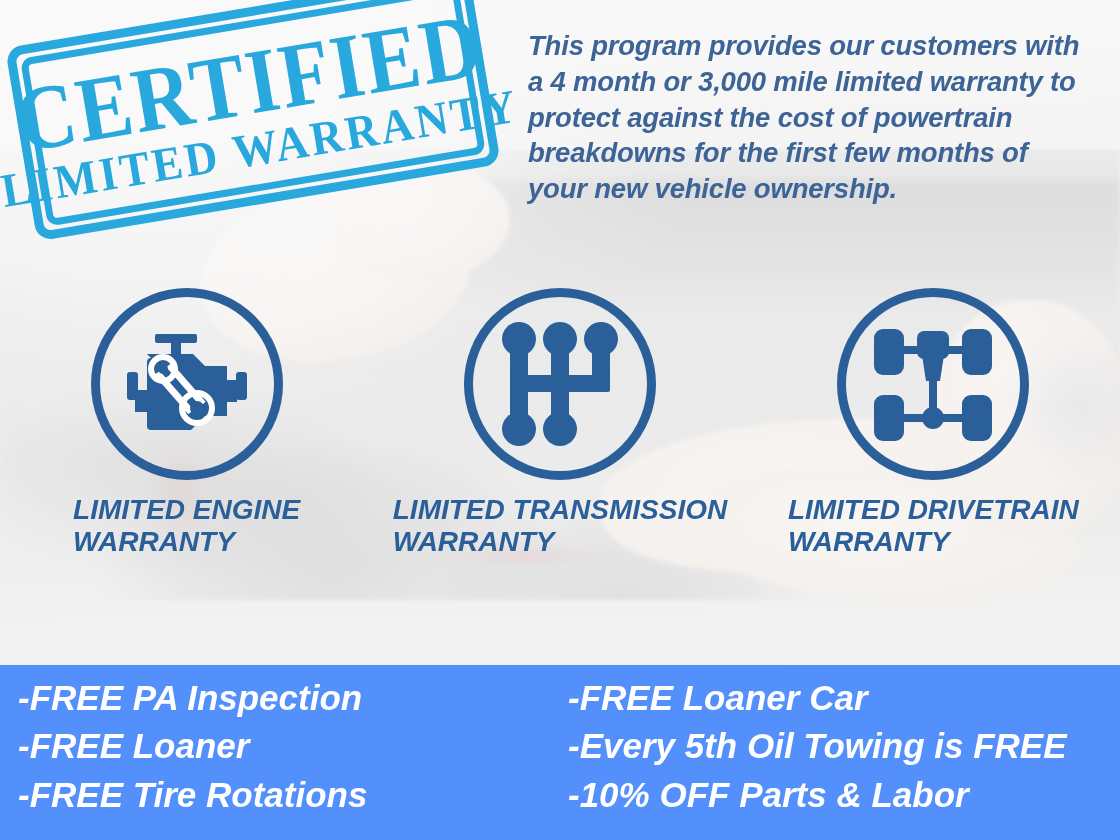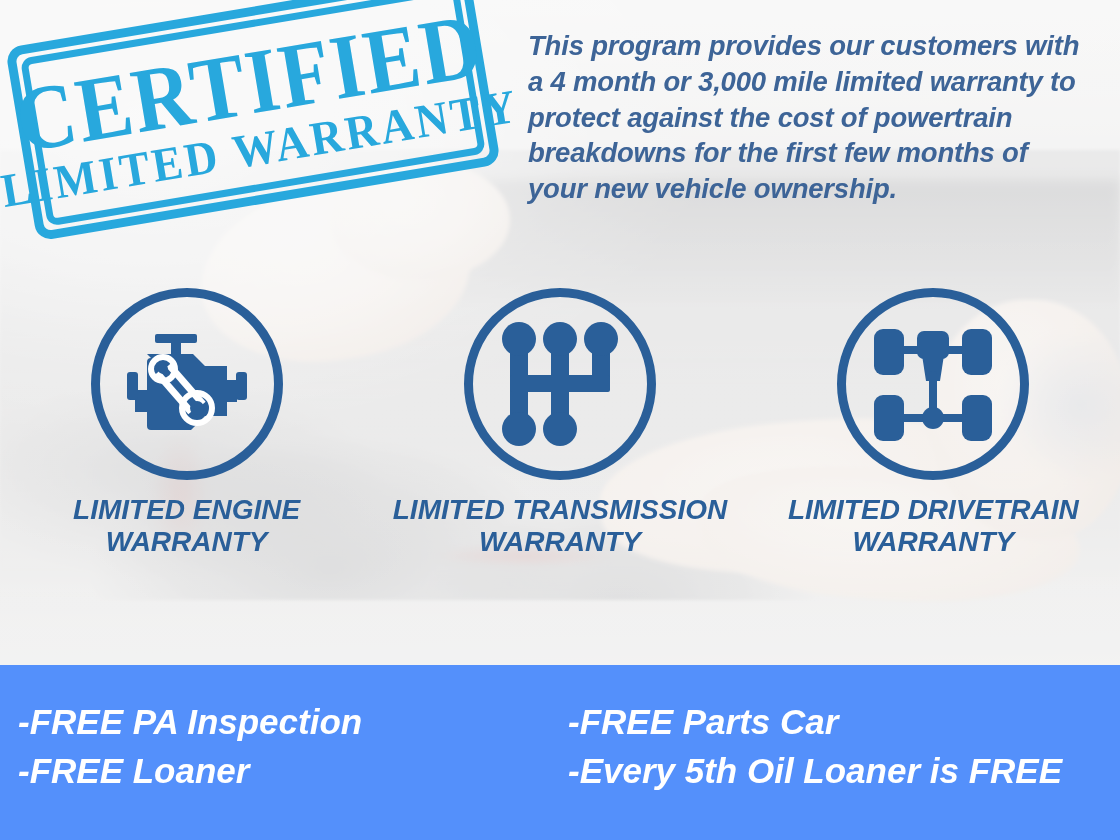--- a/index.html
+++ b/index.html
@@ -181,21 +181,20 @@
     height: 192px;
     border: 9px solid #2a5f99;
     border-radius: 50%;
     box-sizing: border-box;
     display: flex;
     align-items: center;
     justify-content: center;
   }
   .feature-label {
     margin-top: 14px;
-    text-align: center;
     color: #2a5f99;
     font-style: italic;
     font-weight: bold;
     font-size: 28px;
     line-height: 1.16;
     letter-spacing: 0px;
     white-space: pre-line;
   }
 
   
@@ -327,20 +326,22 @@
       <div class="feature-label">LIMITED DRIVETRAIN
 WARRANTY</div>
     </div>
 
   </div>
 
   <div class="banner">
     <div class="banner-col left">
       <div class="perk">-FREE PA Inspection</div>
       <div class="perk">-FREE Loaner</div>
+      <div class="perk">-FREE Tire Rotations</div>
     </div>
     <div class="banner-col right">
-      <div class="perk">-FREE Parts Car</div>
-      <div class="perk">-Every 5th Oil Loaner is FREE</div>
+      <div class="perk">-FREE Loaner Car</div>
+      <div class="perk">-Every 5th Oil Towing is FREE</div>
+      <div class="perk">-10% OFF Parts &amp; Labor</div>
     </div>
   </div>
 
 </div>
 
 </body></html>

